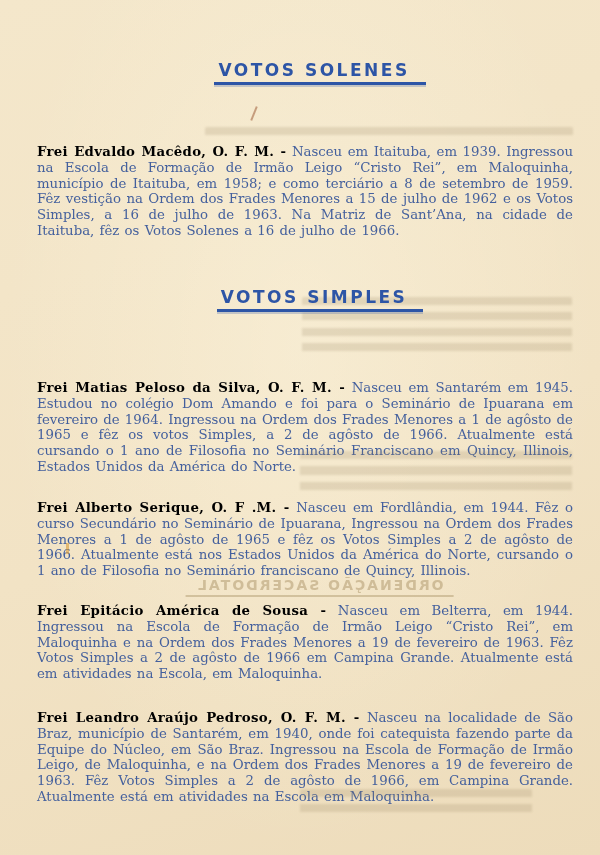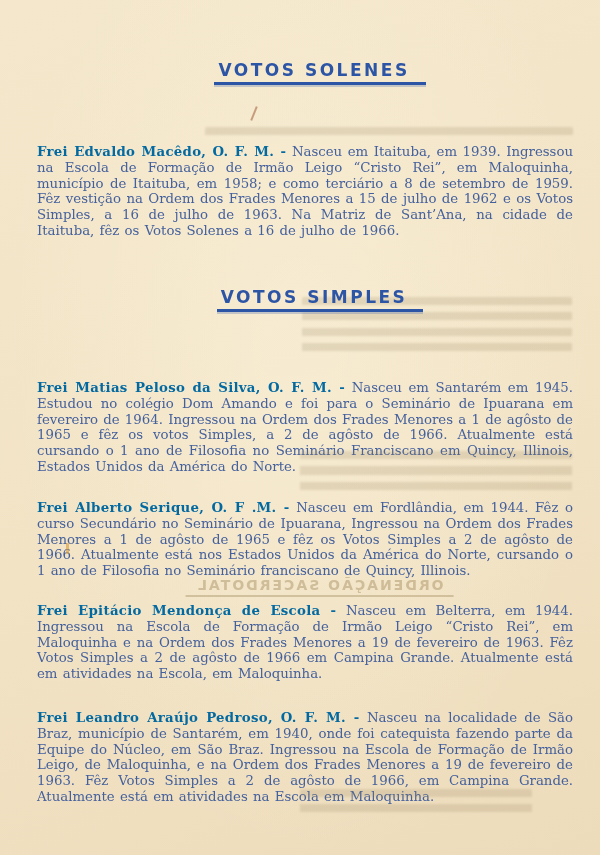--- a/index.html
+++ b/index.html
@@ -42,21 +42,21 @@
     left: 37px; width: 536px;
     margin: 0;
     font-size: 13.3px;
     line-height: 15.8px;
     color: #44609d;
     text-align: justify;
     word-spacing: 1px;
   }
   .entry .name {
     font-weight: bold;
-    color: #0369a1;
+    color: #000000;
     letter-spacing: 0.3px;
   }
   .e1 { top: 144px; }
   .e2 { top: 380px; }
   .e3 { top: 500px; }
   .e4 { top: 603px; }
   .e5 { top: 710px; }
   
   .ghost-lines {
     position: absolute;
@@ -127,19 +127,19 @@
   <div class="ghost-lines g3"></div>
 
   <p class="entry e3"><b class="name">Frei Alberto Serique, O. F .M. -</b> <span>Nasceu em Fordlândia, em 1944. Fêz o curso Secundário no Seminário de Ipuarana, Ingressou na Ordem dos Frades Menores a 1 de agôsto de 1965 e fêz os Votos Simples a 2 de agôsto de 1966. Atualmente está nos Estados Unidos da América do Norte, cursando o 1 ano de Filosofia no Seminário franciscano de Quincy, Illinois.</span></p>
 
   <span class="paper-speck"></span>
 
   <div class="ghost-heading-wrap">
     <span class="ghost-heading">ORDENAÇÃO SACERDOTAL</span>
   </div>
 
-  <p class="entry e4"><b class="name">Frei Epitácio Mendonça de Escola -</b> <span>Nasceu em Belterra, em 1944. Ingressou na Escola de Formação de Irmão Leigo “Cristo Rei”, em Maloquinha e na Ordem dos Frades Menores a 19 de fevereiro de 1963. Fêz Votos Simples a 2 de agôsto de 1966 em Campina Grande.  Atualmente está em atividades na Escola, em Maloquinha.</span></p>
+  <p class="entry e4"><b class="name">Frei Epitácio América de Sousa -</b> <span>Nasceu em Belterra, em 1944. Ingressou na Escola de Formação de Irmão Leigo “Cristo Rei”, em Maloquinha e na Ordem dos Frades Menores a 19 de fevereiro de 1963. Fêz Votos Simples a 2 de agôsto de 1966 em Campina Grande.  Atualmente está em atividades na Escola, em Maloquinha.</span></p>
 
   <p class="entry e5"><b class="name">Frei Leandro Araújo Pedroso, O. F. M. -</b> <span>Nasceu na localidade de São Braz, município de  Santarém, em 1940, onde foi catequista fazendo parte da Equipe do Núcleo, em São Braz. Ingressou na Escola de Formação de Irmão Leigo, de Maloquinha, e na Ordem dos Frades Menores a 19 de fevereiro de 1963. Fêz Votos Simples a 2 de agôsto de 1966, em Campina Grande.  Atualmente está em atividades na Escola em Maloquinha.</span></p>
 
   <div class="ghost-lines g5"></div>
 
 </main>
 
 </body></html>

